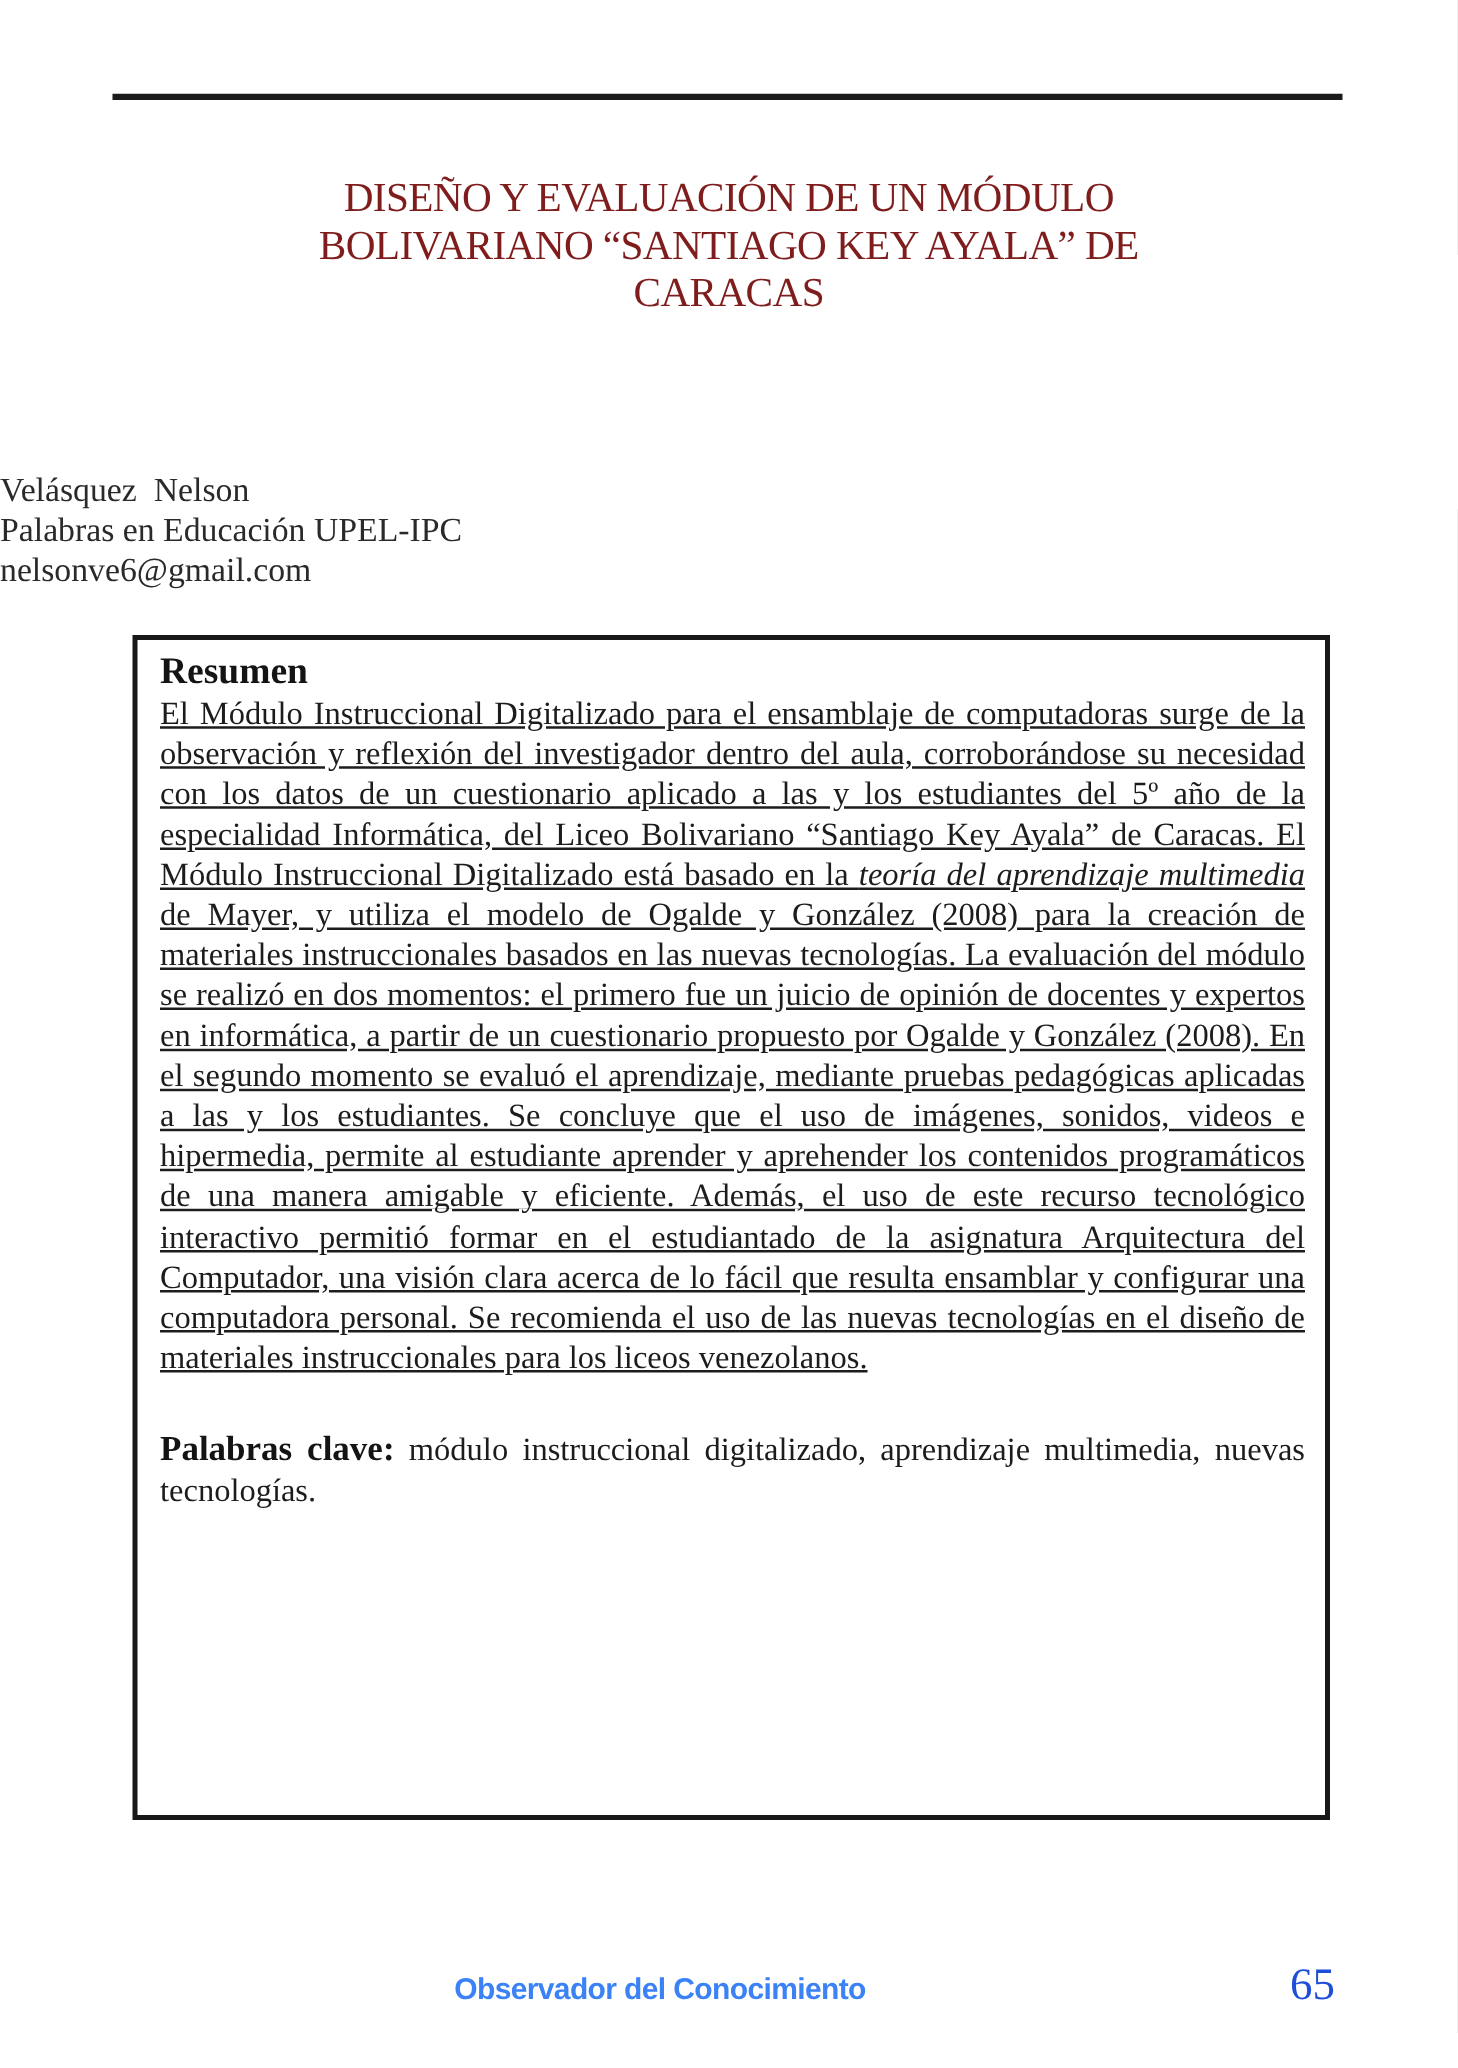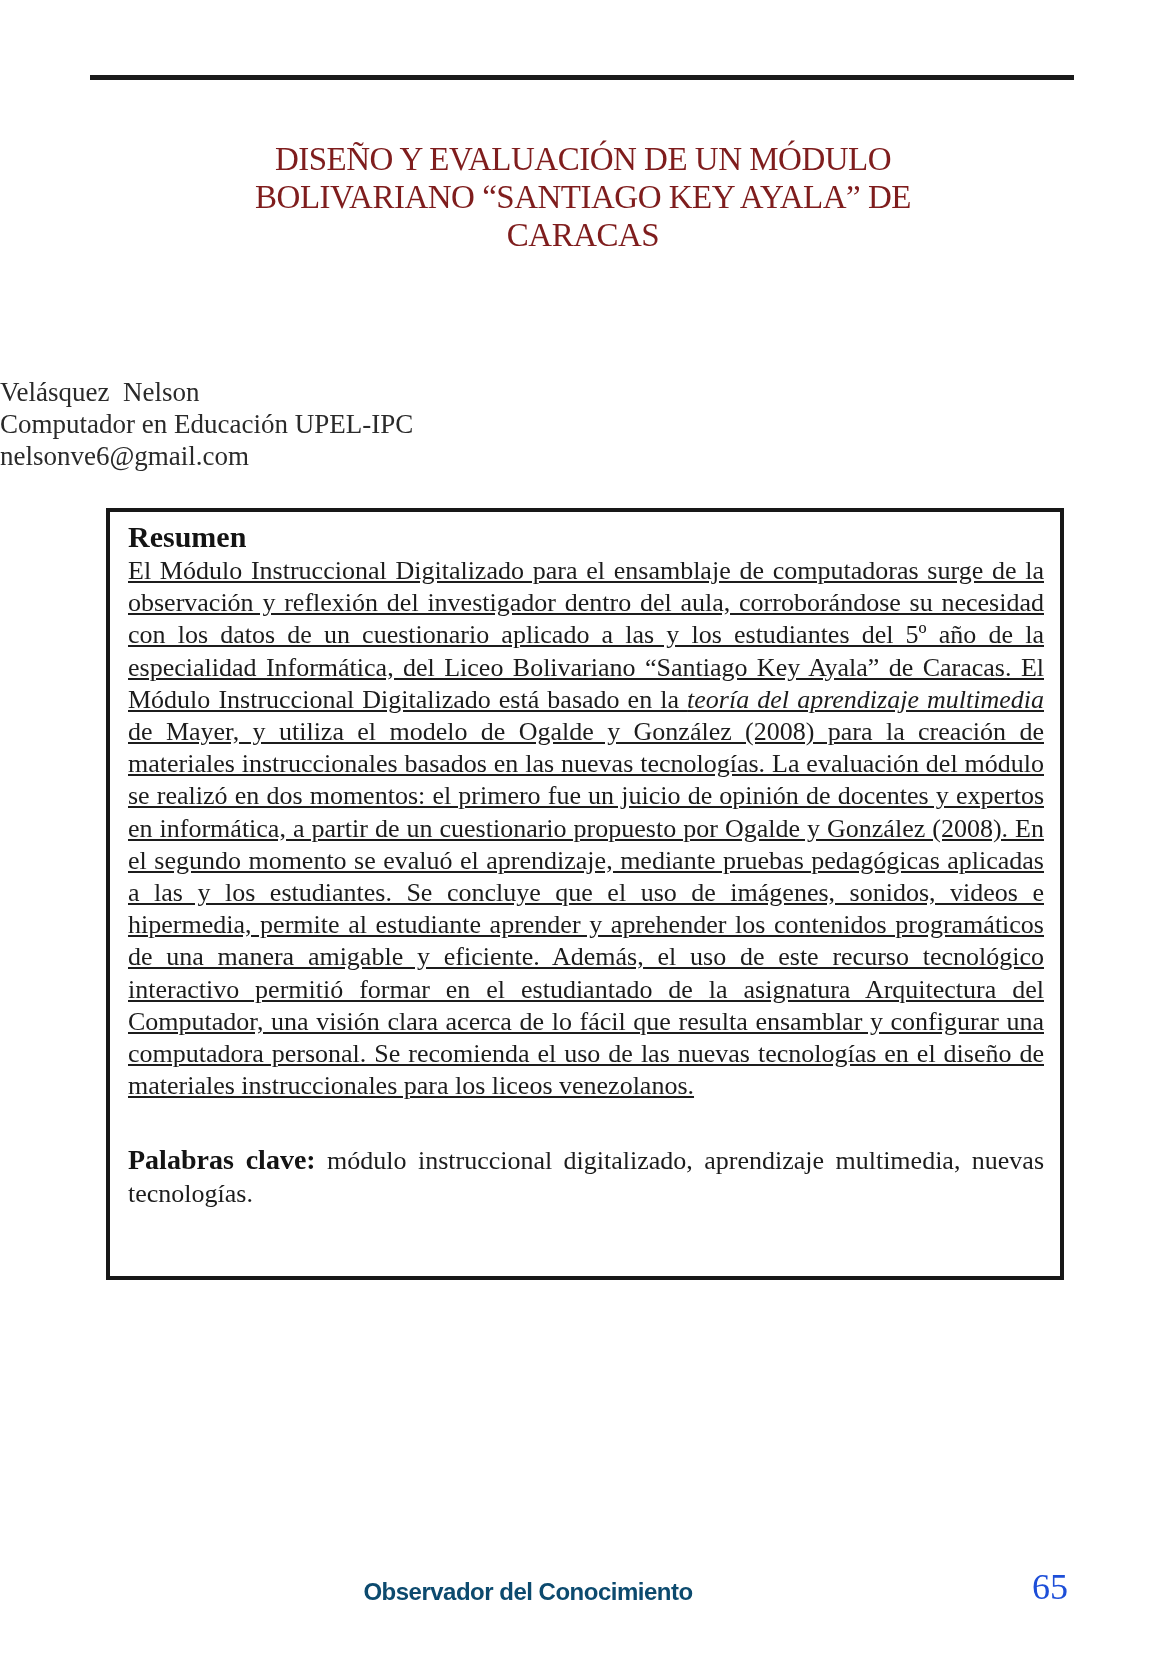--- a/index.html
+++ b/index.html
@@ -52,21 +52,21 @@
     line-height: 32px;
     color: #2a2a2a;
     white-space: pre-wrap;
   }
 
   .abstract-box {
     position: absolute;
     left: 106px;
     top: 508px;
     width: 958px;
-    height: 772px;
+    height: 948px;
     border: 4px solid #181818;
     padding: 6px 16px 0 18px;
   }
   .resumen-heading {
     font-size: 30px;
     line-height: 37px;
     font-weight: bold;
     color: #141414;
   }
   .resumen-body {
@@ -96,21 +96,21 @@
   .footer-journal {
     position: absolute;
     left: 0;
     right: 110px;
     top: 1578px;
     text-align: center;
     font-family: "Liberation Sans", sans-serif;
     font-weight: bold;
     font-size: 24px;
     letter-spacing: -0.5px;
-    color: #0c4a6e;
+    color: #3b82f6;
   }
   .footer-page-number {
     position: absolute;
     left: 1032px;
     top: 1566px;
     font-size: 36px;
     color: #1d4ed8;
   }
 </style>
 </head>
@@ -121,21 +121,21 @@
   <div class="top-rule"></div>
 
   <div class="title-block">
     <div class="title-line">DISEÑO Y EVALUACIÓN DE UN MÓDULO</div>
     <div class="title-line">BOLIVARIANO “SANTIAGO KEY AYALA” DE</div>
     <div class="title-line">CARACAS</div>
   </div>
 
   <div class="author-block">
     <div class="author-line">Velásquez  Nelson</div>
-    <div class="author-line">Computador en Educación UPEL-IPC</div>
+    <div class="author-line">Palabras en Educación UPEL-IPC</div>
     <div class="author-line">nelsonve6@gmail.com</div>
   </div>
 
   <div class="abstract-box">
     <div class="resumen-heading">Resumen</div>
     <p class="resumen-body"><span>El Módulo Instruccional Digitalizado para el ensamblaje de computadoras surge de la observación y reflexión del investigador dentro del aula, corroborándose su necesidad con los datos de un cuestionario aplicado a las y los estudiantes del 5º año de la especialidad Informática, del Liceo Bolivariano “Santiago Key Ayala” de Caracas. El Módulo Instruccional Digitalizado está basado en la </span><em>teoría del aprendizaje multimedia</em><span> de Mayer, y utiliza el modelo de Ogalde y González (2008) para la creación de materiales instruccionales basados en las nuevas tecnologías. La evaluación del módulo se realizó en dos momentos: el primero fue un juicio de opinión de docentes y expertos en informática, a partir de un cuestionario propuesto por Ogalde y González (2008). En el segundo momento se evaluó el aprendizaje, mediante pruebas pedagógicas aplicadas a las y los estudiantes. Se concluye que el uso de imágenes, sonidos, videos e hipermedia, permite al estudiante aprender y aprehender los contenidos programáticos de una manera amigable y eficiente. Además, el uso de este recurso tecnológico interactivo permitió formar en el estudiantado de la asignatura Arquitectura del Computador, una visión clara acerca de lo fácil que resulta ensamblar y configurar una computadora personal. Se recomienda el uso de las nuevas tecnologías en el diseño de materiales instruccionales para los liceos venezolanos.</span></p>
     <p class="keywords-para"><span class="keywords-label">Palabras clave:</span><span> módulo instruccional digitalizado, aprendizaje multimedia, nuevas tecnologías.</span></p>
   </div>
 
   <div class="footer-journal">Observador del Conocimiento</div>

